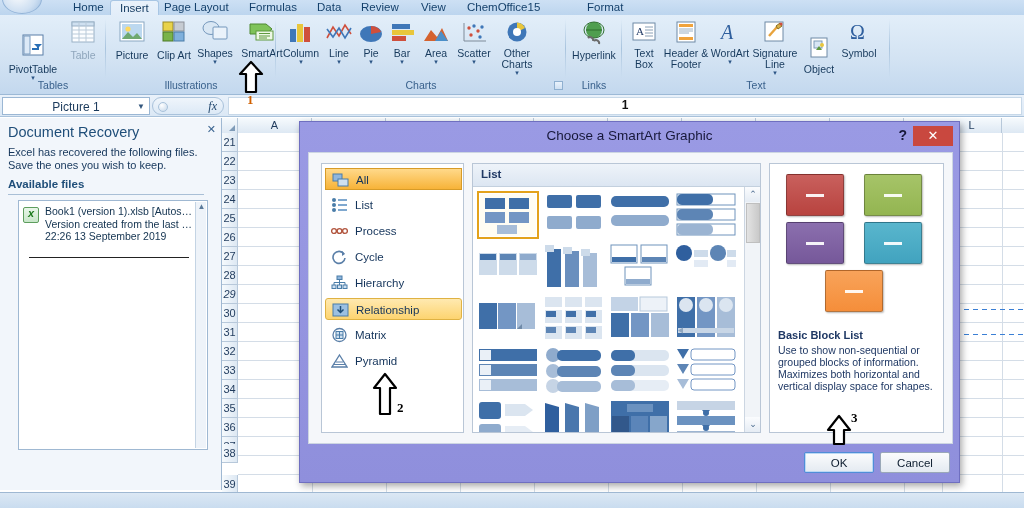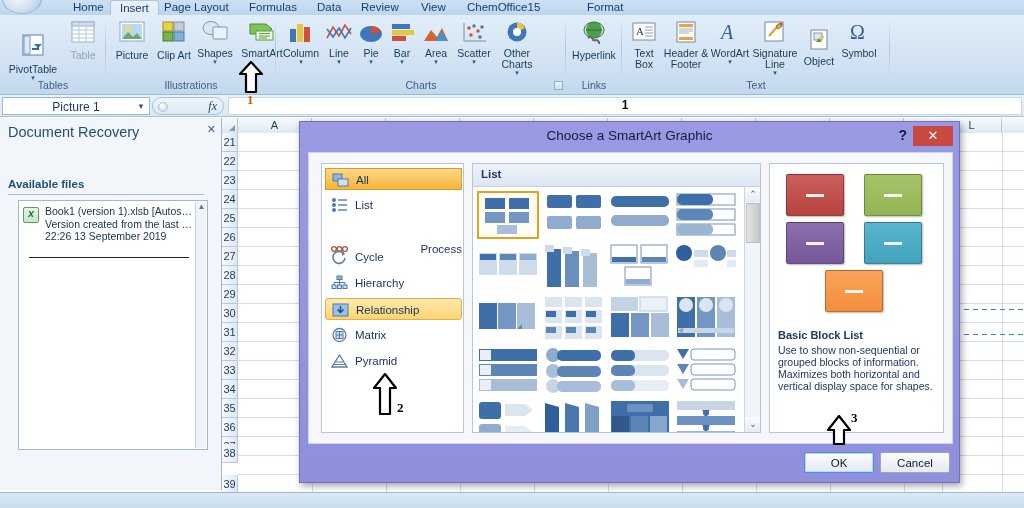--- a/index.html
+++ b/index.html
@@ -404,21 +404,21 @@
           <svg width="26" height="24" viewBox="0 0 26 24">
             <rect x="3" y="2" width="18" height="19" fill="#fff" stroke="#6f8aa6"></rect>
             <path d="M7 16 l8-9" stroke="#e8a33c" stroke-width="2.4"></path>
             <path d="M14 6 l4-3 l2 3 l-4 3 z" fill="#d8b24a" stroke="#8a7020"></path>
             <circle cx="19" cy="4" r="1.6" fill="#cf4f3c"></circle>
           </svg>
         </span>
         <span class="lbl">Signature Line</span>
         <span class="caret">▾</span>
       </div>
-      <div class="btn" style="left:178px; top:12px; width:38px;">
+      <div class="btn" style="left:178px; top:20px; width:38px;">
         <span class="ico">
           <svg width="26" height="24" viewBox="0 0 26 24">
             <rect x="5" y="2" width="16" height="19" fill="#fff" stroke="#6f8aa6"></rect>
             <rect x="8" y="5" width="8" height="7" fill="#d8e6f4" stroke="#7d9bb8"></rect>
             <path d="M10 14 l3-4 l3 4 z" fill="#5f9a3f"></path>
             <circle cx="16" cy="9" r="2" fill="#e8c63c"></circle>
           </svg>
         </span>
         <span class="lbl">Object</span>
       </div>
@@ -447,20 +447,21 @@
     <span class="fx">fx</span>
   </div>
   <div id="fbinput">
     <span>1</span>
   </div>
 </div>
 
 <div id="taskpane">
   <div id="tp-title">Document Recovery</div>
   <div id="tp-close">✕</div>
+  <div id="tp-desc">Excel has recovered the following files.  Save the ones you wish to keep.</div>
   <div id="tp-avail">Available files</div>
   <div id="tp-availrule"></div>
   <div id="tp-listbox">
     <div id="tp-item">
       <div id="tp-xlicon"></div>
       <div class="tp-line">Book1 (version 1).xlsb  [Autos…</div>
       <div class="tp-line">Version created from the last …</div>
       <div class="tp-line">22:26 13 September 2019</div>
     </div>
     <div id="tp-itemrule"></div>
@@ -489,21 +490,21 @@
 
   <div id="rowhdr">
     <div class="rowcell" style="top:0px;">21</div>
     <div class="rowcell" style="top:19px;">22</div>
     <div class="rowcell" style="top:38px;">23</div>
     <div class="rowcell" style="top:57px;">24</div>
     <div class="rowcell" style="top:76px;">25</div>
     <div class="rowcell" style="top:95px;">26</div>
     <div class="rowcell" style="top:114px;">27</div>
     <div class="rowcell" style="top:133px;">28</div>
-    <div class="rowcell" style="top:152px;">29</div>
+    <div class="rowcell" style="top:152px;font-style:italic;">29</div>
     <div class="rowcell" style="top:171px;">30</div>
     <div class="rowcell" style="top:190px;">31</div>
     <div class="rowcell" style="top:209px;">32</div>
     <div class="rowcell" style="top:228px;">33</div>
     <div class="rowcell" style="top:247px;">34</div>
     <div class="rowcell" style="top:266px;">35</div>
     <div class="rowcell" style="top:285px;">36</div>
     <div class="rowcell" style="top:304px;">37</div>
     <div class="rowcell" style="top:311px;text-align:center;">38</div>
     <div class="rowcell" style="top:342px;">39</div>
@@ -578,21 +579,21 @@
             <circle cx="3" cy="3" r="2" fill="#4a7da8"></circle>
               <rect x="7" y="2" width="9" height="2" fill="#7fa8cf"></rect>
             <circle cx="3" cy="8" r="2" fill="#4a7da8"></circle>
               <rect x="7" y="7" width="9" height="2" fill="#7fa8cf"></rect>
             <circle cx="3" cy="13" r="2" fill="#4a7da8"></circle>
               <rect x="7" y="12" width="9" height="2" fill="#7fa8cf"></rect>
           </svg>
         </span>
         <span>List</span>
       </div>
-      <div class="cat" style="top:74px;text-align:right;">
+      <div class="cat" style="top:56px;">
         <span class="cico">
           <svg width="17" height="16" viewBox="0 0 17 16">
             <circle cx="3" cy="8" r="2.4" fill="none" stroke="#b2563f" stroke-width="1.4"></circle>
             <circle cx="8.5" cy="8" r="2.4" fill="none" stroke="#b2563f" stroke-width="1.4"></circle>
             <circle cx="14" cy="8" r="2.4" fill="none" stroke="#b2563f" stroke-width="1.4"></circle>
           </svg>
         </span>
         <span>Process</span>
       </div>
       <div class="cat" style="top:108px;">

